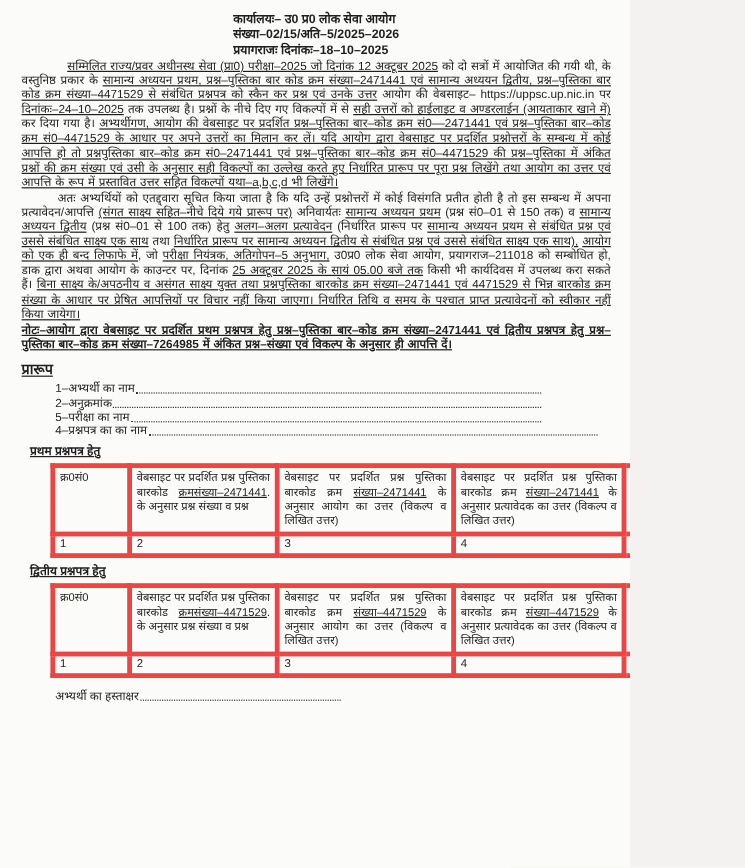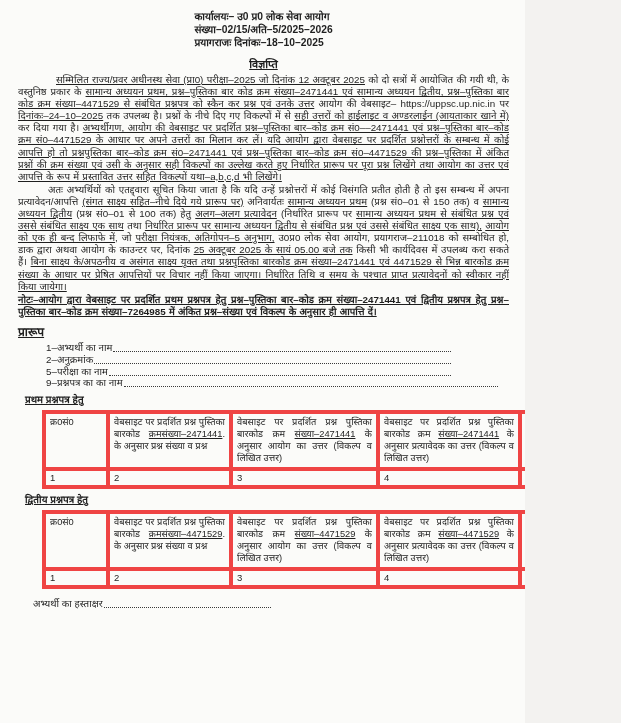--- a/index.html
+++ b/index.html
@@ -58,36 +58,35 @@
   table.grid td{
     border:4px solid #ef4444;
     font-size:9.3px;line-height:12px;
     vertical-align:top;padding:2px 4px 3px 4px;
     box-sizing:border-box;
   }
   td.j{text-align:justify;}
   tr.num td{height:14px;padding:1px 4px;font-size:9.5px;}
   col.c1{width:64px;}col.c2{width:123px;}col.c3{width:147px;}col.c4{width:142px;}col.c5{width:85px;}
   
-  .signature-row{display:flex;align-items:flex-end;width:238px;margin:9px 0 0 15px;height:12px;}
+  .signature-row{display:flex;align-items:flex-end;width:238px;margin:9px 0 0 28px;height:12px;}
 </style>
 </head>
 <body>
 
 <div class="page">
 
   <div class="letterhead">
     <div class="head-block">
       <div>कार्यालयः– उ0 प्र0 लोक सेवा आयोग</div>
       <div>संख्या–02/15/अति–5/2025–2026</div>
       <div>प्रयागराजः दिनांकः–18–10–2025</div>
     </div>
   </div>
 
-  <div class="title">विज्ञप्ति</div>
 
   <p class="body-para indent"><span class="u">सम्मिलित राज्य/प्रवर अधीनस्थ सेवा (प्रा0) परीक्षा–2025 जो दिनांक 12 अक्टूबर 2025</span><span> को दो सत्रों में आयोजित की गयी थी, के वस्तुनिष्ठ प्रकार के </span><span class="u">सामान्य अध्ययन प्रथम, प्रश्न–पुस्तिका बार कोड क्रम संख्या–2471441 एवं सामान्य अध्ययन द्वितीय, प्रश्न–पुस्तिका बार कोड क्रम संख्या–4471529 से संबंधित प्रश्नपत्र को स्कैन कर प्रश्न एवं उनके उत्तर</span><span> आयोग की वेबसाइट– https://uppsc.up.nic.in पर </span><span class="u">दिनांकः–24–10–2025</span><span> तक उपलब्ध है। प्रश्नों के नीचे दिए गए विकल्पों में से </span><span class="u">सही उत्तरों को हाईलाइट व अण्डरलाईन (आयताकार खाने में)</span><span> कर दिया गया है। </span><span class="u">अभ्यर्थीगण, आयोग की वेबसाइट पर प्रदर्शित प्रश्न–पुस्तिका बार–कोड क्रम सं0––2471441 एवं प्रश्न–पुस्तिका बार–कोड क्रम सं0–4471529 के आधार पर अपने उत्तरों का मिलान कर लें। यदि आयोग द्वारा वेबसाइट पर प्रदर्शित प्रश्नोत्तरों के सम्बन्ध में कोई आपत्ति हो तो प्रश्नपुस्तिका बार–कोड क्रम सं0–2471441 एवं प्रश्न–पुस्तिका बार–कोड क्रम सं0–4471529 की प्रश्न–पुस्तिका में अंकित प्रश्नों की क्रम संख्या एवं उसी के अनुसार सही विकल्पों का उल्लेख करते हुए निर्धारित प्रारूप पर पूरा प्रश्न लिखेंगे तथा आयोग का उत्तर एवं आपत्ति के रूप में प्रस्तावित उत्तर सहित विकल्पों यथा–a,b,c,d भी लिखेंगे।</span></p>
 
   <p class="body-para indent2"><span>अतः अभ्यर्थियों को एतद्द्वारा सूचित किया जाता है कि यदि उन्हें प्रश्नोत्तरों में कोई विसंगति प्रतीत होती है तो इस सम्बन्ध में अपना प्रत्यावेदन/आपत्ति </span><span class="u">(संगत साक्ष्य सहित–नीचे दिये गये प्रारूप पर)</span><span> अनिवार्यतः </span><span class="u">सामान्य अध्ययन प्रथम</span><span> (प्रश्न सं0–01 से 150 तक) व </span><span class="u">सामान्य अध्ययन द्वितीय</span><span> (प्रश्न सं0–01 से 100 तक) हेतु </span><span class="u">अलग–अलग प्रत्यावेदन</span><span> (निर्धारित प्रारूप पर </span><span class="u">सामान्य अध्ययन प्रथम से संबंधित प्रश्न एवं उससे संबंधित साक्ष्य एक साथ</span><span> तथा </span><span class="u">निर्धारित प्रारूप पर सामान्य अध्ययन द्वितीय से संबंधित प्रश्न एवं उससे संबंधित साक्ष्य एक साथ),</span><span> </span><span class="u">आयोग को एक ही बन्द लिफाफे में</span><span>, जो </span><span class="u">परीक्षा नियंत्रक, अतिगोपन–5 अनुभाग,</span><span> उ0प्र0 लोक सेवा आयोग, प्रयागराज–211018 को सम्बोधित हो, डाक द्वारा अथवा आयोग के काउन्टर पर, दिनांक </span><span class="u">25 अक्टूबर 2025 के सायं 05.00 बजे तक</span><span> किसी भी कार्यदिवस में उपलब्ध करा सकते हैं। </span><span class="u">बिना साक्ष्य के/अपठनीय व असंगत साक्ष्य युक्त तथा प्रश्नपुस्तिका बारकोड क्रम संख्या–2471441 एवं 4471529 से भिन्न बारकोड क्रम संख्या के आधार पर प्रेषित आपत्तियों पर विचार नहीं किया जाएगा। निर्धारित तिथि व समय के पश्चात प्राप्त प्रत्यावेदनों को स्वीकार नहीं किया जायेगा।</span></p>
 
   <p class="body-para note"><span class="u">नोटः–आयोग द्वारा वेबसाइट पर प्रदर्शित प्रथम प्रश्नपत्र हेतु प्रश्न–पुस्तिका बार–कोड क्रम संख्या–2471441 एवं द्वितीय प्रश्नपत्र हेतु प्रश्न–पुस्तिका बार–कोड क्रम संख्या–7264985 में अंकित प्रश्न–संख्या एवं विकल्प के अनुसार ही आपत्ति दें।</span></p>
 
   <div class="proforma-title">प्रारूप</div>
 
   <div class="form-fields">
@@ -97,21 +96,21 @@
     </div>
     <div class="field-row">
       <span class="field-label">2–अनुक्रमांक</span>
       <span class="leader"></span>
     </div>
     <div class="field-row">
       <span class="field-label">5–परीक्षा का नाम</span>
       <span class="leader"></span>
     </div>
     <div class="field-row">
-      <span class="field-label">9–प्रश्नपत्र का का नाम</span>
+      <span class="field-label">4–प्रश्नपत्र का का नाम</span>
       <span class="leader"></span>
     </div>
   </div>
 
   <div class="table-heading">प्रथम प्रश्नपत्र हेतु</div>
 
   <table class="grid">
     <colgroup>
         <col class="c1">
         <col class="c2">

